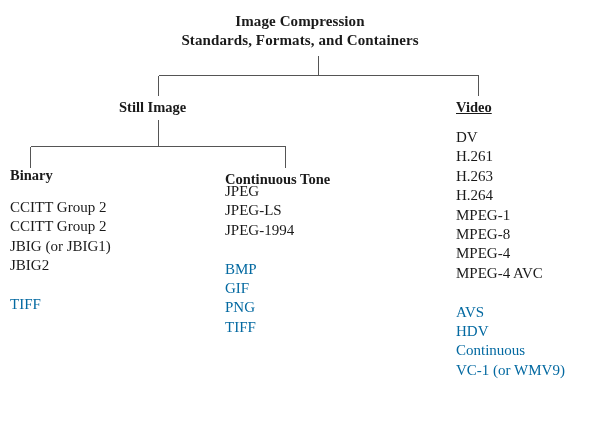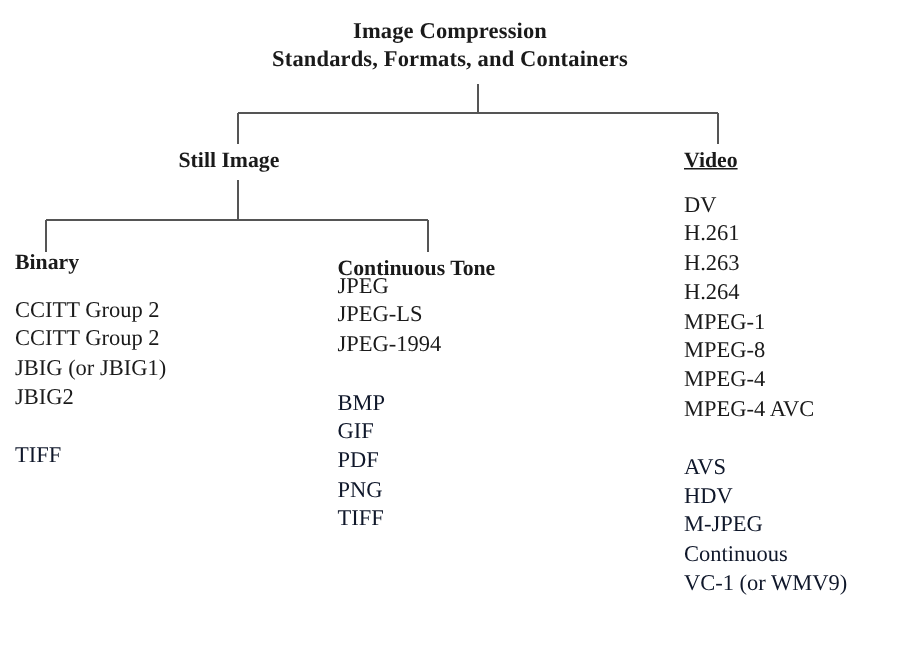--- a/index.html
+++ b/index.html
@@ -63,21 +63,21 @@
     position: absolute;
     font-size: 15px;
     line-height: 19.4px;
     white-space: nowrap;
   }
   .col-binary { left: 10px;  top: 198px; }
   .col-cont   { left: 225px; top: 182px; }
   .col-video  { left: 456px; top: 128px; }
 
   .item { display: block; }
-  .item.dim { color: #0f172a; }
+  .item.dim { color: #0369a1; }
   .item.spacer-before { margin-top: 19.4px; }
 </style>
 </head>
 <body>
 
 <div id="diagram">
 
   <div class="title-block">
     <span class="title-line">Image Compression</span>
     <span class="title-line">Standards, Formats, and Containers</span>
@@ -113,33 +113,31 @@
       <span class="item">JBIG (or JBIG1)</span>
       <span class="item">JBIG2</span>
       <span class="item dim spacer-before">TIFF</span>
     </div>
   <div class="item-list col-cont">
       <span class="item">JPEG</span>
       <span class="item">JPEG-LS</span>
       <span class="item">JPEG-1994</span>
       <span class="item dim spacer-before">BMP</span>
       <span class="item dim">GIF</span>
-      <span class="item dim">PDF</span>
       <span class="item dim">PNG</span>
       <span class="item dim">TIFF</span>
     </div>
   <div class="item-list col-video">
       <span class="item">DV</span>
       <span class="item">H.261</span>
       <span class="item">H.263</span>
       <span class="item">H.264</span>
       <span class="item">MPEG-1</span>
       <span class="item">MPEG-8</span>
       <span class="item">MPEG-4</span>
       <span class="item">MPEG-4 AVC</span>
       <span class="item dim spacer-before">AVS</span>
       <span class="item dim">HDV</span>
-      <span class="item dim">M-JPEG</span>
       <span class="item dim">Continuous</span>
       <span class="item dim">VC-1 (or WMV9)</span>
     </div>
 
 </div>
 
 </body></html>

